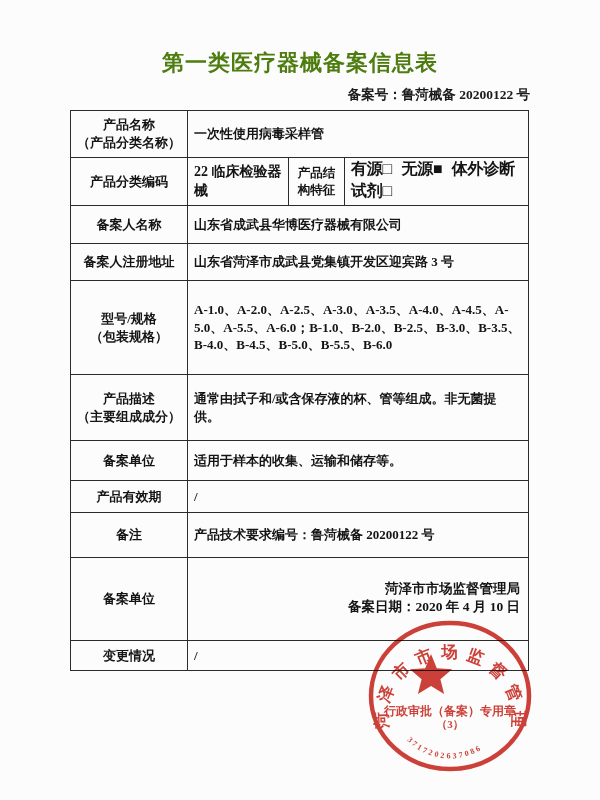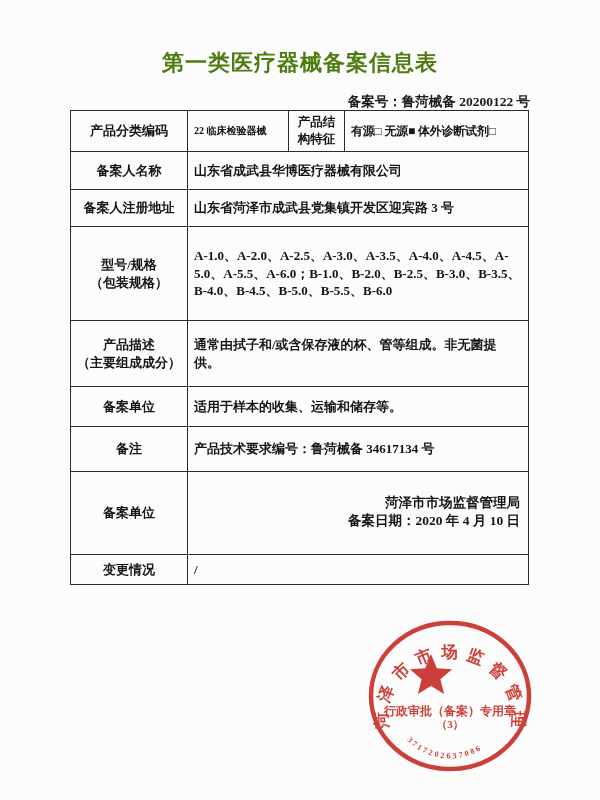--- a/index.html
+++ b/index.html
@@ -13,21 +13,21 @@
   }
   .page-title{
     position:absolute;top:48px;left:0;width:600px;
     text-align:center;
     font-size:22px;font-weight:700;letter-spacing:1px;
     color:#4d7c0f;
   }
   .record-no{
     position:absolute;top:86px;left:0;width:530px;
     text-align:right;
-    font-size:13.5px;font-weight:700;color:#1a1a1a;margin-top:7px;
+    font-size:13.5px;font-weight:700;color:#1a1a1a;
   }
   table.form{
     position:absolute;left:70px;top:110px;
     width:458px;
     border-collapse:collapse;table-layout:fixed;
     font-size:13px;font-weight:700;color:#141414;
   }
   table.form td{
     border:1.5px solid #2b2b2b;
     padding:2px 6px;
@@ -37,23 +37,23 @@
   td.lbl{
     text-align:center;
     white-space:pre-line;
     font-size:13px;
   }
   td.val{
     text-align:left;
     padding-left:11px;
     white-space:pre-line;
   }
-  td.small-cell{font-size:10px;text-align:left;padding-left:7px;}
+  td.small-cell{font-size:14px;text-align:left;padding-left:7px;}
   td.center-cell{text-align:center;padding:2px 3px;font-size:12.5px;font-family:Liberation Serif, serif;}
-  td.chk{font-size:12px;padding-left:8px;letter-spacing:-0.2px;}
+  td.chk{font-size:16px;padding-left:8px;letter-spacing:-0.2px;font-family:Liberation Mono, monospace;}
   td.unit-cell{vertical-align:bottom;}
   .unit-lines{
     display:flex;flex-direction:column;align-items:flex-end;
     justify-content:flex-end;
     padding:0 2px 2px 0;
   }
   .unit-lines div{font-size:13.5px;font-weight:700;}
   .stamp{
     position:absolute;left:366px;top:620px;width:168px;height:152px;
     mix-blend-mode:multiply;opacity:0.88;
@@ -67,20 +67,25 @@
 <div class="record-no">备案号：鲁菏械备 20200122 号</div>
 
 <table class="form">
   <colgroup>
     <col style="width:117px">
       <col style="width:101px">
       <col style="width:56px">
       <col style="width:184px">
   </colgroup>
   <tbody>
+      <tr style="height:47px">
+    <td class="lbl">产品名称
+（产品分类名称）</td>
+    <td class="val" colspan="3">一次性使用病毒采样管</td>
+  </tr>
   <tr style="height:41px">
     <td class="lbl">产品分类编码</td>
     <td class="small-cell">22 临床检验器械</td>
     <td class="center-cell lbl">产品结
 构特征</td>
     <td class="chk">有源□ 无源■ 体外诊断试剂□</td>
   </tr>
   <tr style="height:38px">
     <td class="lbl">备案人名称</td>
     <td class="val" colspan="3">山东省成武县华博医疗器械有限公司</td>
@@ -96,23 +101,27 @@
   </tr>
   <tr style="height:66px">
     <td class="lbl">产品描述
 （主要组成成分）</td>
     <td class="val" colspan="3">通常由拭子和/或含保存液的杯、管等组成。非无菌提供。</td>
   </tr>
   <tr style="height:40px">
     <td class="lbl">备案单位</td>
     <td class="val" colspan="3">适用于样本的收集、运输和储存等。</td>
   </tr>
+  <tr style="height:32px">
+    <td class="lbl">产品有效期</td>
+    <td class="val" colspan="3">/</td>
+  </tr>
   <tr style="height:45px">
     <td class="lbl">备注</td>
-    <td class="val" colspan="3">产品技术要求编号：鲁菏械备 34617134 号</td>
+    <td class="val" colspan="3">产品技术要求编号：鲁菏械备 20200122 号</td>
   </tr>
   <tr style="height:83px">
     <td class="lbl">备案单位</td>
     <td class="unit-cell" colspan="3">
       <div class="unit-lines">
         <div>菏泽市市场监督管理局</div>
         <div>备案日期：2020 年 4 月 10 日</div>
       </div>
     </td>
   </tr>

